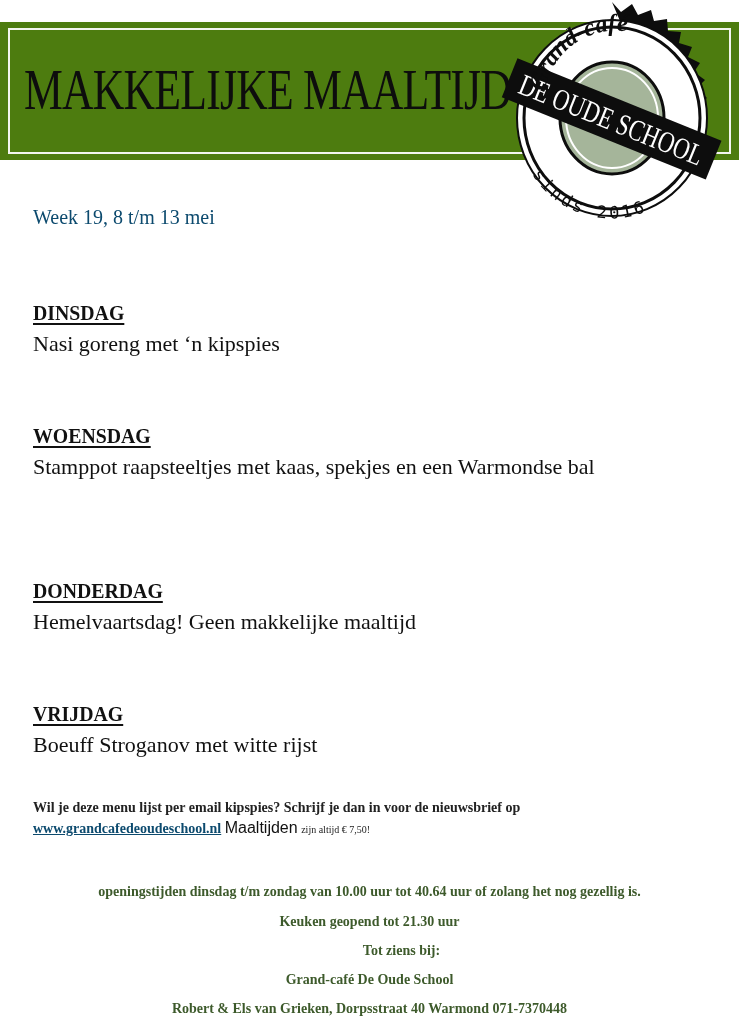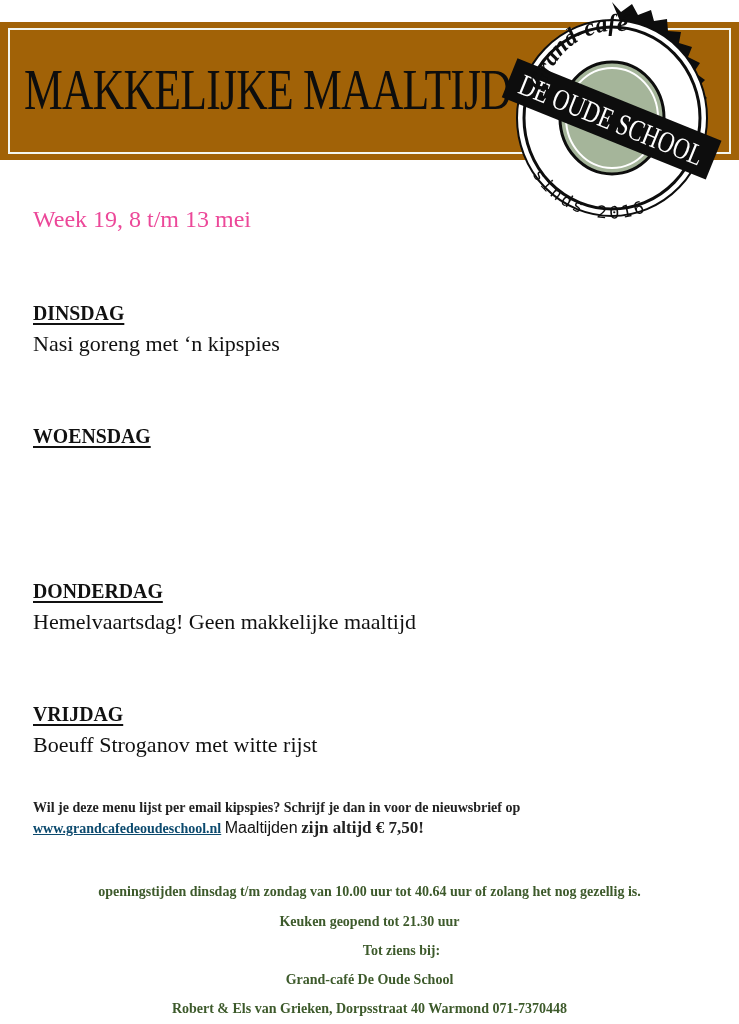--- a/index.html
+++ b/index.html
@@ -1,33 +1,33 @@
 <!DOCTYPE html>
 <html><head>
   <meta charset="utf-8">
   <style>
     html, body { margin: 0; padding: 0; background: #ffffff; }
     body { width: 739px; height: 1024px; position: relative; overflow: hidden; font-family: "Liberation Serif", "DejaVu Serif", serif; color: #111; }
 
-    .banner { position: absolute; left: 0; top: 22px; width: 739px; height: 138px; background: #a16207; }
+    .banner { position: absolute; left: 0; top: 22px; width: 739px; height: 138px; background: #4d7c0f; }
     .banner-inner { position: absolute; left: 8px; top: 6px; right: 8px; bottom: 6px; border: 2px solid #f3f6ef; }
     .banner-title { position: absolute; left: 24px; top: 40px; font-family: "Liberation Serif", serif; font-size: 56px; line-height: 1; color: #0d0d0d; letter-spacing: -1px; transform: scaleX(0.78); transform-origin: left center; white-space: nowrap; font-weight: normal; }
 
     .badge { position: absolute; left: 492px; top: 0px; width: 240px; height: 236px; }
 
-    .week { position: absolute; left: 33px; top: 206px; font-size: 24px; color: #ec4899; }
+    .week { position: absolute; left: 33px; top: 206px; font-size: 20px; color: #0c4a6e; }
 
     .day { position: absolute; left: 33px; }
     .day-name { font-weight: bold; font-size: 22px; text-decoration: underline; text-decoration-thickness: 2px; text-underline-offset: 3px; transform: scaleX(0.9); transform-origin: left center; display: inline-block; }
     .day-dish { font-size: 22px; line-height: 32px; margin-top: 2px; width: 680px; }
 
     .signup { position: absolute; left: 33px; top: 798px; font-size: 14px; line-height: 20px; width: 690px; font-weight: bold; color: #222; }
     .signup a { color: #0c4a6e; text-decoration: underline; font-weight: bold; }
     .signup .big { font-family: "Liberation Sans", sans-serif; font-size: 16px; font-weight: normal; color: #111; }
-    .signup .small { font-weight: bold; font-size: 17px; }
+    .signup .small { font-weight: normal; font-size: 10px; }
 
     .footer { position: absolute; left: 0; width: 739px; text-align: center; font-size: 14px; font-weight: bold; color: #3d5a2b; }
   </style>
 </head>
 <body>
 
 <div class="banner">
   <div class="banner-inner"></div>
   <div class="banner-title">MAKKELIJKE MAALTIJD</div>
 </div>
@@ -61,20 +61,21 @@
 
 <div class="week">Week 19,  8 t/m 13 mei</div>
 
 <div class="day" style="top:300px;">
   <div class="day-name">DINSDAG</div>
   <div class="day-dish">Nasi goreng met ‘n kipspies</div>
 </div>
 
 <div class="day" style="top:423px;">
   <div class="day-name">WOENSDAG</div>
+  <div class="day-dish">Stamppot raapsteeltjes met kaas, spekjes en een Warmondse bal</div>
 </div>
 
 <div class="day" style="top:578px;">
   <div class="day-name">DONDERDAG</div>
   <div class="day-dish">Hemelvaartsdag! Geen makkelijke maaltijd</div>
 </div>
 
 <div class="day" style="top:701px;">
   <div class="day-name">VRIJDAG</div>
   <div class="day-dish">Boeuff Stroganov met witte rijst</div>

